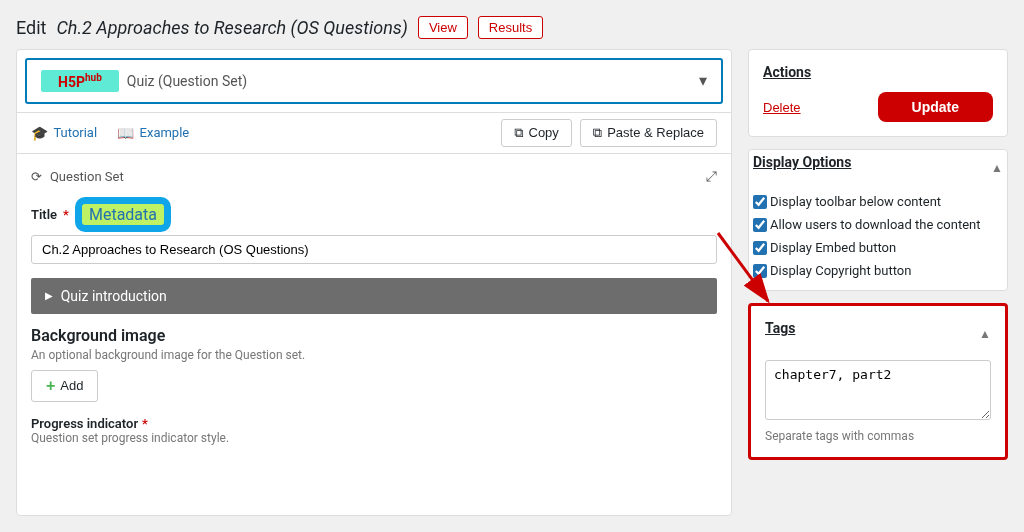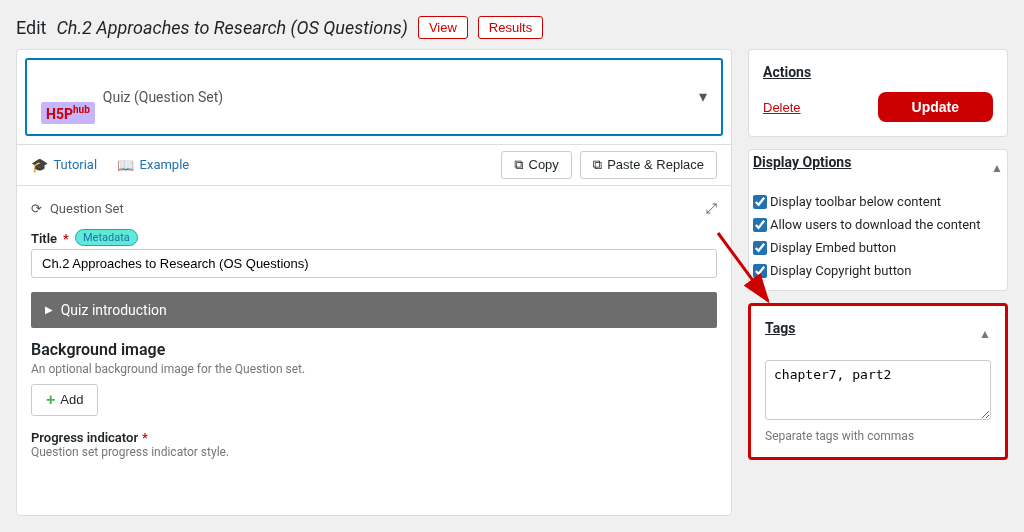--- a/index.html
+++ b/index.html
@@ -11,39 +11,39 @@
     .page-title em { font-style: italic; }
     .btn-view { border: 1.5px solid #c00; color: #c00; background: #fff; padding: 3px 10px; border-radius: 3px; font-size: 13px; cursor: pointer; }
     .btn-results { border: 1.5px solid #c00; color: #c00; background: #fff; padding: 3px 10px; border-radius: 3px; font-size: 13px; cursor: pointer; }
 
     .main-content { display: flex; gap: 16px; flex: 1; }
 
     .left-panel { flex: 1; display: flex; flex-direction: column; gap: 0; background: #fff; border: 1px solid #ddd; border-radius: 4px; overflow: hidden; }
 
     .h5p-selector { display: flex; align-items: center; justify-content: space-between; padding: 10px 14px; border: 2px solid #007cba; border-radius: 3px; margin: 8px; background: #fff; cursor: pointer; }
     .h5p-selector-left { display: flex; align-items: center; gap: 8px; color: #555; font-size: 14px; }
-    .h5p-logo { font-weight: 700; color: #1e5799; font-size: 14px; background: #c4b5fd; padding: 2px 5px; border-radius: 2px; margin-top: 32px; }
+    .h5p-logo { font-weight: 700; color: #1e5799; font-size: 14px; background: #5eead4; padding: 2px 17px; border-radius: 2px; }
     .h5p-logo span { color: #c00; }
 
     .tabs-row { display: flex; align-items: center; justify-content: space-between; padding: 6px 14px; border-top: 1px solid #ddd; border-bottom: 1px solid #ddd; background: #fff; }
     .tabs-left { display: flex; gap: 20px; }
     .tab-item { display: flex; align-items: center; gap: 5px; cursor: pointer; color: #2271b1; font-size: 13px; text-decoration: none; }
     .tab-icon { font-size: 14px; }
     .tabs-right { display: flex; gap: 8px; }
     .btn-copy, .btn-paste { display: flex; align-items: center; gap: 5px; padding: 5px 12px; border: 1px solid #ccc; background: #fff; border-radius: 3px; cursor: pointer; font-size: 13px; color: #1d2327; }
 
     .editor-area { padding: 14px; flex: 1; overflow-y: auto; }
 
     .section-header { display: flex; align-items: center; justify-content: space-between; margin-bottom: 12px; }
     .section-title { display: flex; align-items: center; gap: 8px; font-size: 13px; color: #555; }
 
     .field-group { margin-bottom: 14px; }
-    .field-label { font-size: 13px; font-weight: 600; margin-bottom: 3px; display: flex; align-items: flex-end; gap: 6px; }
+    .field-label { font-size: 13px; font-weight: 600; margin-bottom: 3px; display: flex; align-items: center; gap: 6px; }
     .required-star { color: #c00; }
-    .metadata-badge { background: #5eead4; color: #2271b1; font-size: 11px; padding: 1px 7px; border-radius: 10px; font-weight: 400; border: 1px solid #0ea5e9; }
+    .metadata-badge { background: #bef264; color: #2271b1; font-size: 16px; padding: 1px 7px; border-radius: 10px; font-weight: 400; border: 7px solid #0ea5e9; }
     .field-desc { font-size: 12px; color: #777; margin-bottom: 5px; }
     .field-input { width: 100%; padding: 6px 10px; border: 1px solid #ccc; border-radius: 3px; font-size: 13px; }
 
     .accordion-header { display: flex; align-items: center; gap: 8px; background: #6d6d6d; color: #fff; padding: 10px 14px; border-radius: 2px; margin-bottom: 12px; cursor: pointer; }
     .accordion-arrow { font-size: 10px; }
 
     .bg-image-section { margin-bottom: 14px; }
     .bg-image-label { font-size: 16px; font-weight: 600; margin-bottom: 3px; }
     .bg-image-desc { font-size: 12px; color: #777; margin-bottom: 8px; }
     .btn-add { display: flex; align-items: center; gap: 5px; background: #fff; border: 1px solid #ccc; padding: 6px 14px; border-radius: 3px; cursor: pointer; font-size: 13px; color: #1d2327; }

